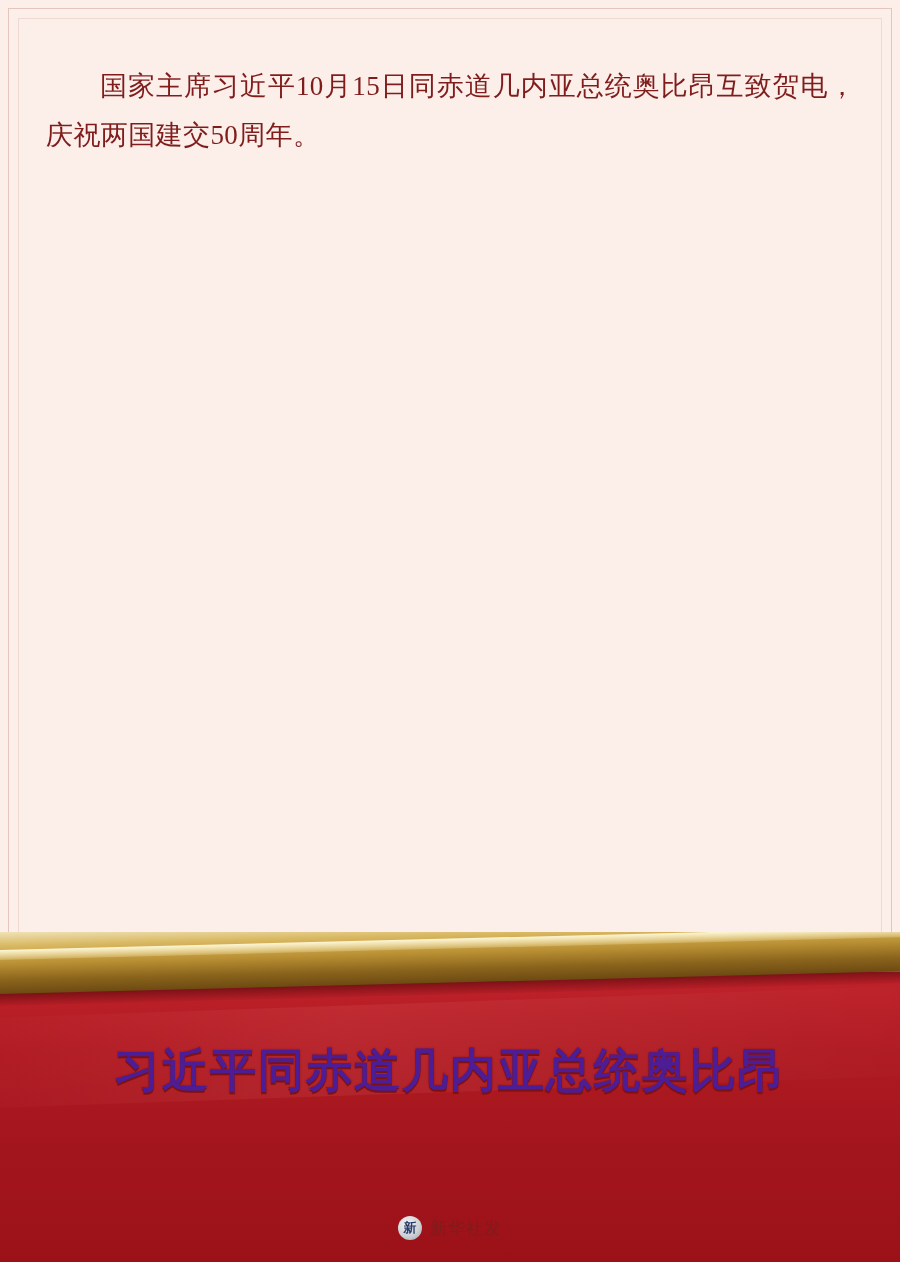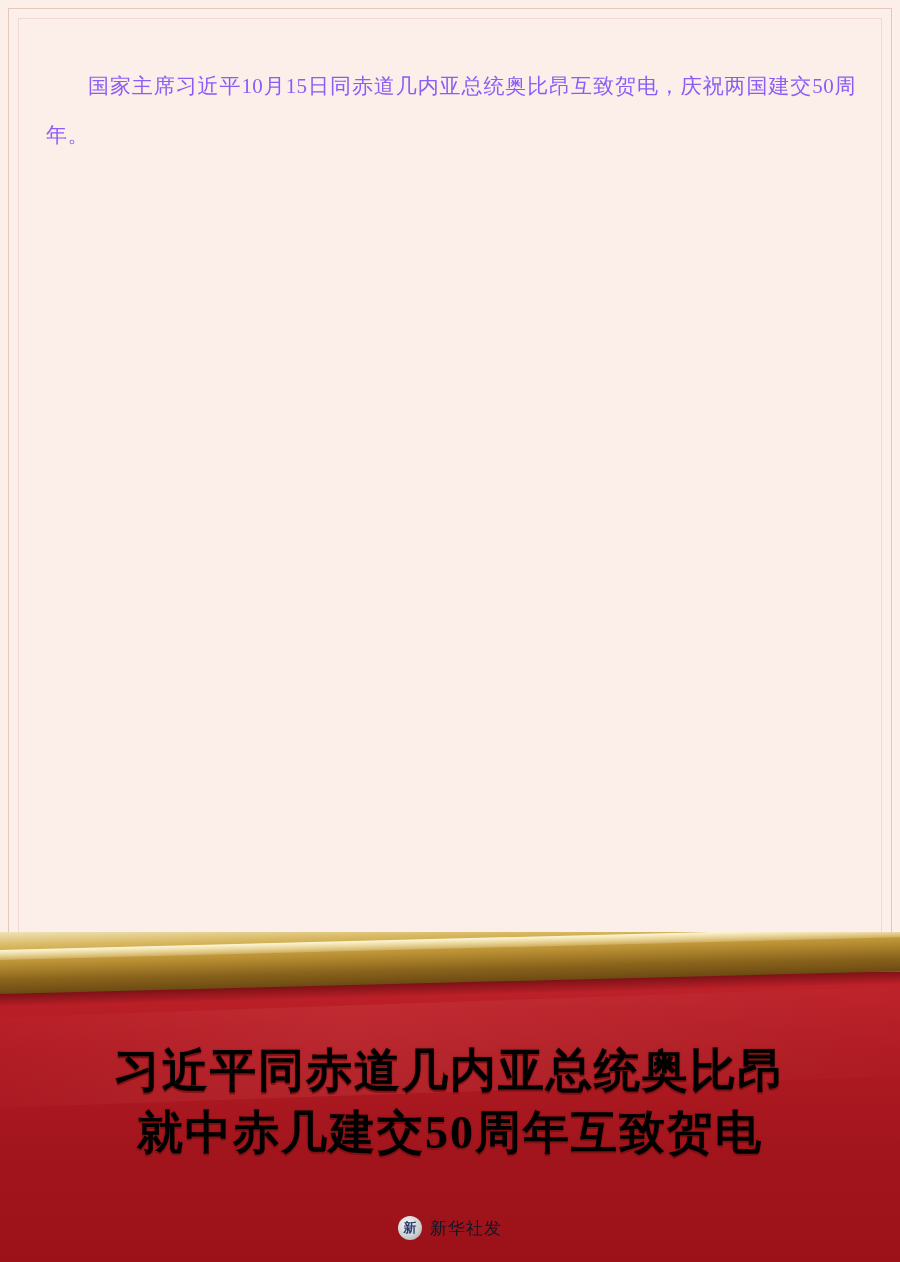--- a/index.html
+++ b/index.html
@@ -43,23 +43,23 @@
     position: absolute;
     left: 46px;
     top: 62px;
     width: 810px;
     height: 860px;
     box-sizing: border-box;
   }
   .para {
     margin: 0 0 6px 0;
     text-indent: 2em;
-    font-size: 21px;
+    font-size: 27px;
     line-height: 48.5px;
-    color: #8b5cf6;
+    color: #7f1d1d;
     text-align: justify;
     letter-spacing: 0.4px;
     font-family: "Liberation Serif", "DejaVu Serif", serif;
   }
   
   .banner {
     position: absolute;
     left: 0;
     right: 0;
     bottom: 0;
@@ -121,21 +121,21 @@
     top: 108px;
     text-align: center;
   }
   .headline-line {
     display: block;
     font-family: "Liberation Serif", "DejaVu Serif", serif;
     font-weight: bold;
     font-size: 46px;
     line-height: 62px;
     letter-spacing: 2px;
-    color: #000000;
+    color: #4c1d95;
     text-shadow: 0 2px 0 #7d1010, 0 0 2px rgba(120,20,10,0.8);
   }
   .credit {
     position: absolute;
     left: 0;
     right: 0;
     bottom: 22px;
     display: flex;
     align-items: center;
     justify-content: center;
@@ -148,21 +148,21 @@
     background: radial-gradient(circle at 38% 32%, #f2f2f2 0%, #cfd3d6 55%, #9aa2a8 100%);
     display: flex;
     align-items: center;
     justify-content: center;
     color: #2a3d6b;
     font-size: 13px;
     font-weight: bold;
     font-family: "Liberation Sans", sans-serif;
   }
   .credit-text {
-    color: #0f172a;
+    color: #7f1d1d;
     font-size: 17px;
     letter-spacing: 1px;
     font-family: "Liberation Serif", "DejaVu Serif", serif;
   }
 </style>
 </head>
 <body>
 
 <div class="poster">
 
@@ -175,21 +175,20 @@
 
   <div class="banner">
     <div class="banner-red"></div>
     <div class="banner-dark-edge"></div>
     <div class="banner-gold"></div>
     <div class="banner-gold-shine"></div>
     <div class="banner-sheen"></div>
 
     <div class="headline">
       <span class="headline-line">习近平同赤道几内亚总统奥比昂</span>
-      <span class="headline-line">就中赤几建交50周年互致贺电</span>
     </div>
 
     <div class="credit">
       <span class="credit-logo">新</span>
       <span class="credit-text">新华社发</span>
     </div>
   </div>
 
 </div>
 

